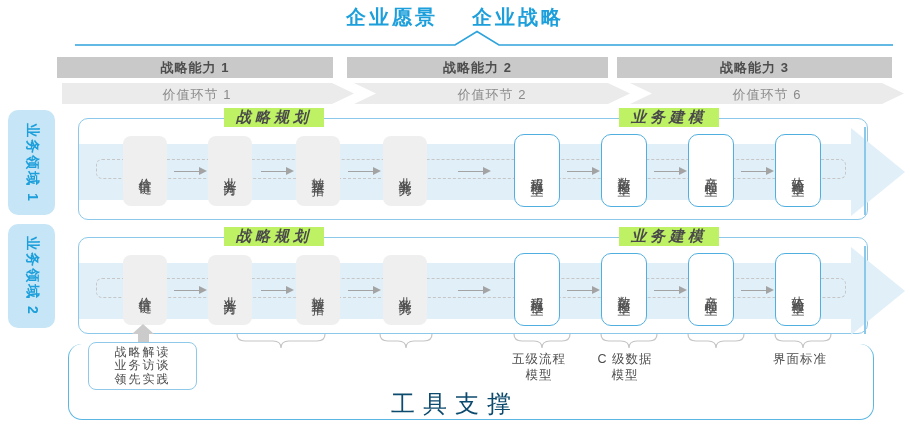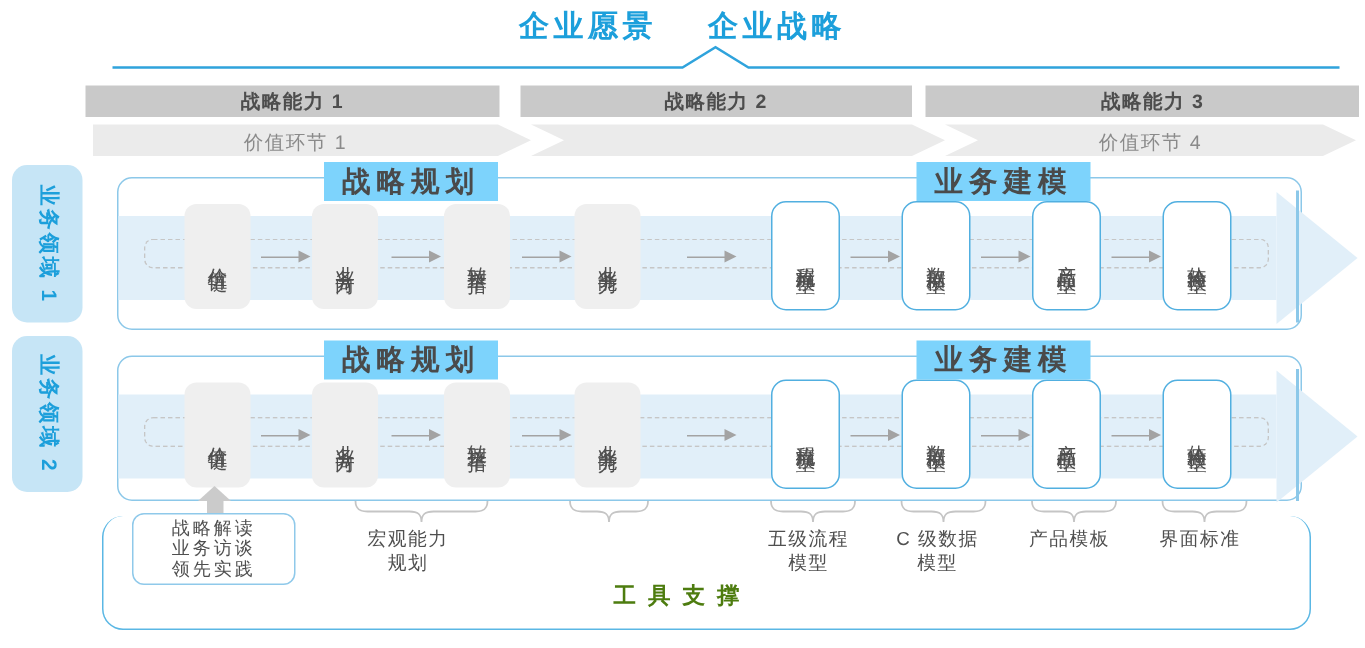--- a/index.html
+++ b/index.html
@@ -18,22 +18,22 @@
   
   .vlink{top:85px;height:19px;display:flex;align-items:center;justify-content:center;
     font-size:13px;color:#8a8a8a;letter-spacing:1px;}
   
   .domain{left:8px;width:47px;background:#c6e5f6;border-radius:10px;
     display:flex;align-items:center;justify-content:center;}
   .domain span{transform:rotate(90deg);white-space:nowrap;font-size:14px;font-weight:bold;
     color:#1c9fdb;letter-spacing:2px;}
   
   .panel{left:78px;width:788px;background:#fff;border:1.5px solid #8cc8e9;border-radius:10px;}
-  .panel-title{position:absolute;top:-11px;transform:translateX(-50%);background:#7dd3fc;
-    padding:0 12px;font-size:19px;font-weight:bold;color:#4a4a4a;letter-spacing:4px;white-space:nowrap;}
+  .panel-title{position:absolute;top:-11px;transform:translateX(-50%);background:#bef264;
+    padding:0 12px;font-size:15px;font-weight:bold;color:#4a4a4a;letter-spacing:4px;white-space:nowrap;font-style:italic;}
   .band{position:absolute;left:0;top:25px;width:772px;height:56px;background:#e1eff9;}
   .band-head{position:absolute;left:772px;top:9px;width:0;height:0;
     border-top:44px solid transparent;border-bottom:44px solid transparent;
     border-left:54px solid #e1eff9;}
   .dash-track{position:absolute;left:17px;top:40px;width:750px;height:20px;
     border:1px dashed #c6c6c6;border-radius:6px;box-sizing:border-box;}
   .fbox{position:absolute;width:44px;display:flex;align-items:center;justify-content:center;
     font-size:13px;color:#4f4f4f;border-radius:8px;}
   .fbox .vtext{writing-mode:vertical-lr;text-orientation:upright;letter-spacing:2px;line-height:1;}
   .fbox.gray{top:17px;height:70px;background:#efefef;}
@@ -50,22 +50,22 @@
     border-right:11px solid transparent;border-bottom:10px solid #cbcbcb;}
   .up-arrow-shaft{left:138px;top:333px;width:11px;height:10px;background:#cbcbcb;}
   .insight{left:88px;top:342px;width:109px;height:48px;border:1.3px solid #8fc9ea;border-radius:8px;
     background:#fff;display:flex;align-items:center;justify-content:center;text-align:center;
     font-size:12px;line-height:13.5px;color:#4f4f4f;letter-spacing:2px;white-space:pre-line;box-sizing:border-box;}
   .note{top:351px;width:150px;text-align:center;font-size:12.5px;line-height:16px;color:#4f4f4f;
     letter-spacing:1px;white-space:pre-line;}
   
   .toolbox{left:68px;top:344px;width:806px;height:76px;border:1.5px solid #5ab7e4;border-top:none;
     border-radius:14px;box-sizing:border-box;background:transparent;}
-  .tool-title{left:0;top:388px;width:910px;text-align:center;font-size:15px;font-weight:bold;
-    color:#4d7c0f;letter-spacing:8px;}
+  .tool-title{left:0;top:388px;width:910px;text-align:center;font-size:24px;font-weight:normal;
+    color:#0c4a6e;letter-spacing:8px;}
   svg.deco{position:absolute;left:0;top:0;pointer-events:none;}
 </style>
 </head>
 <body>
 
 <div id="canvas">
 
   <svg class="deco" width="910" height="432" viewBox="0 0 910 432">
     <path d="M75,45 L455,45 L477,31.5 L499,45 L893,45" fill="none" stroke="#2fa3dc" stroke-width="1.6"></path>
     <path d="M62,83 H332 L354,93.5 L332,104 H62 Z" fill="#ebebeb"></path>
@@ -84,26 +84,27 @@
   <div class="abs top-title">
     <span>企业愿景</span><span>企业战略</span>
   </div>
 
   <div class="abs cap-bar" style="left:57px;width:276px;">
       <span>战略能力 1</span>
     </div>
   <div class="abs cap-bar" style="left:347px;width:261px;">
       <span>战略能力 2</span>
     </div>
-  <div class="abs cap-bar" style="left:617px;width:275px;padding-left:14px;">
+  <div class="abs cap-bar" style="left:617px;width:275px;">
       <span>战略能力 3</span>
     </div>
 
   <div class="abs vlink" style="left:97px;width:200px;">价值环节 1</div>
-  <div class="abs vlink" style="left:667px;width:200px;">价值环节 4</div>
+  <div class="abs vlink" style="left:392px;width:200px;">价值环节 2</div>
+  <div class="abs vlink" style="left:667px;width:200px;">价值环节 6</div>
 
   <div class="abs domain" style="top:110px;height:105px;">
       <span>业务领域 1</span>
     </div>
   <div class="abs domain" style="top:224px;height:104px;">
       <span>业务领域 2</span>
     </div>
 
   <div class="abs panel" style="top:118px;height:100px;">
     <div class="band"></div>
@@ -187,22 +188,19 @@
 
   <div class="abs toolbox"></div>
   <div class="abs tool-title">工具支撑</div>
 
   <div class="abs up-arrow-head"></div>
   <div class="abs up-arrow-shaft"></div>
   <div class="abs insight">战略解读
 业务访谈
 领先实践</div>
 
-  <div class="abs note" style="left:197px;">宏观能力
-规划</div>
   <div class="abs note" style="left:464px;">五级流程
 模型</div>
   <div class="abs note" style="left:550px;">C 级数据
 模型</div>
-  <div class="abs note" style="left:638px;">产品模板</div>
   <div class="abs note" style="left:725px;">界面标准</div>
 
 </div>
 
 </body></html>

